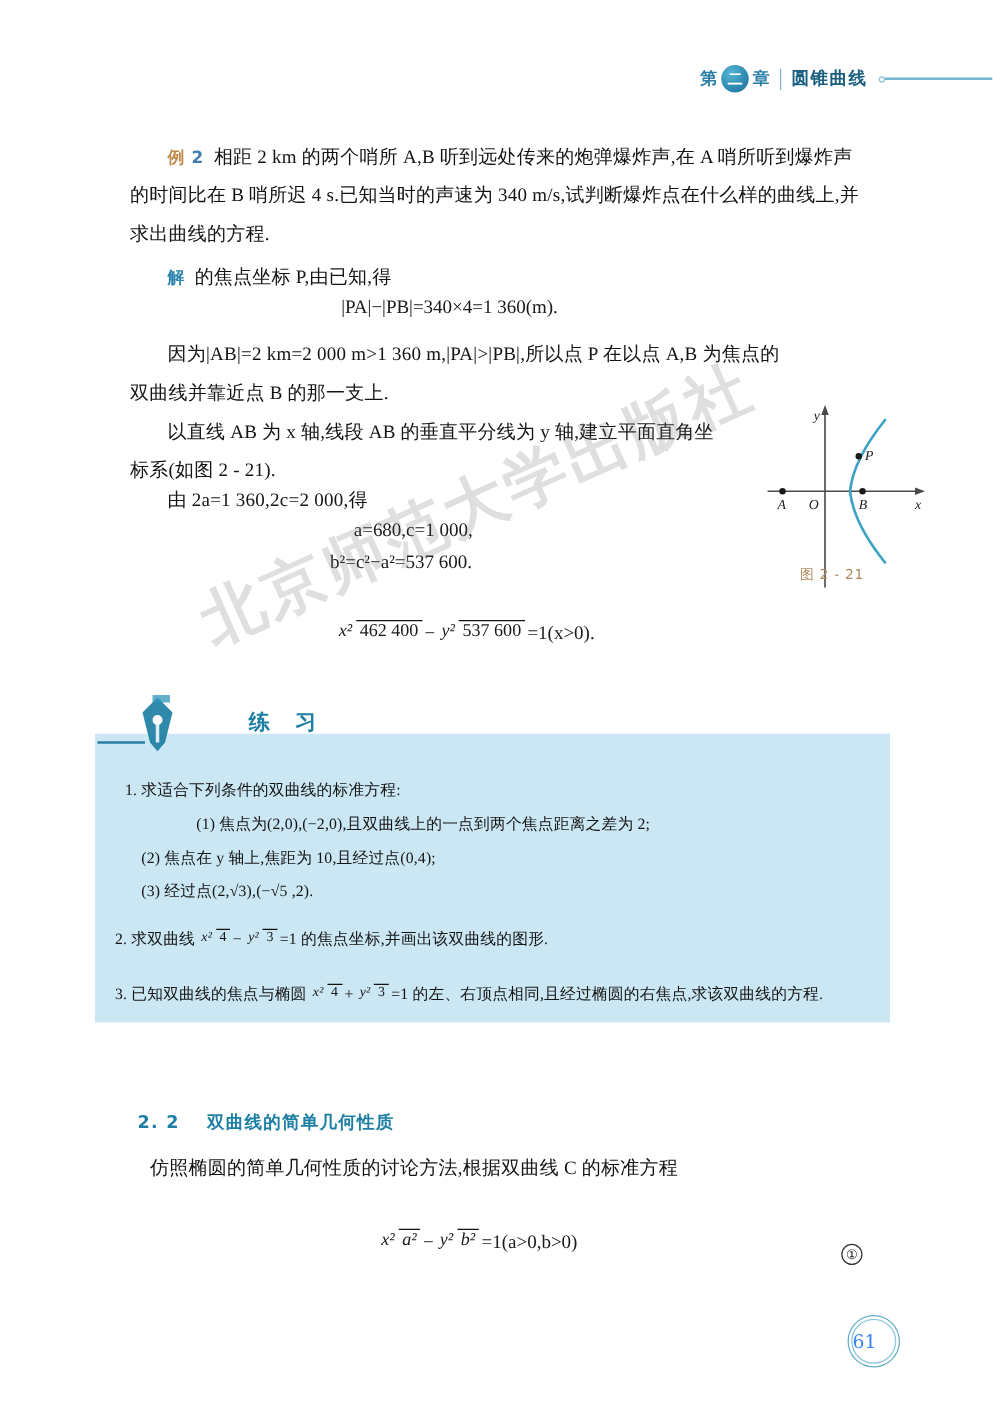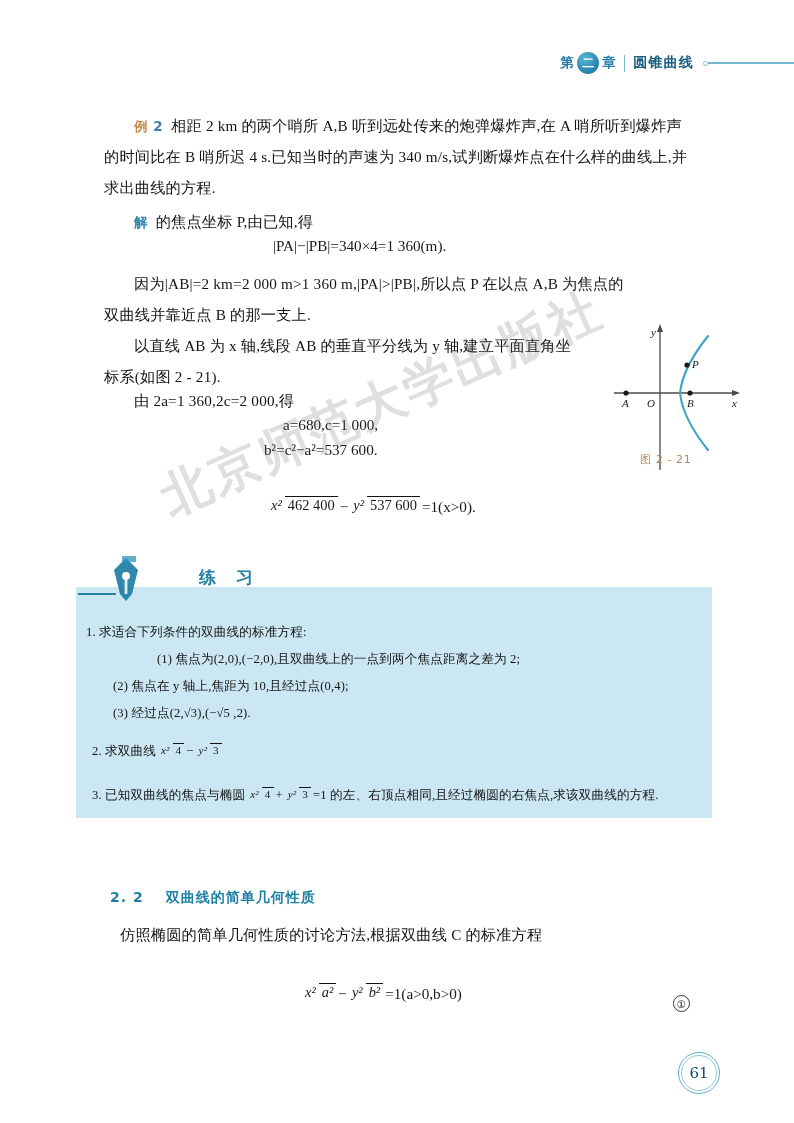--- a/index.html
+++ b/index.html
@@ -156,22 +156,22 @@
     position: absolute; left: 678px; top: 1052px;
     width: 42px; height: 42px;
   }
   .pn-outer {
     position: absolute; inset: 0;
     border: 1.5px solid #62aec7; border-radius: 50%;
   }
   .pn-inner {
     position: absolute; inset: 3px;
     border: 1.2px solid #8ec6da; border-radius: 50%;
-    display: flex; align-items: center; justify-content: center;
-    font-family: "DejaVu Serif", serif; font-size: 15px; color: #0c4a6e;
+    display: flex; align-items: center; 
+    font-family: "DejaVu Serif", serif; font-size: 15px; color: #3b82f6;
   }
 
   
   .watermark {
     position: absolute; left: 150px; top: 470px;
     transform: rotate(-24deg);
     transform-origin: left top;
     font-family: "DejaVu Sans", sans-serif;
     font-weight: bold; font-size: 50px;
     color: rgba(110,110,110,0.22);
@@ -267,21 +267,21 @@
     <svg width="56" height="50" viewBox="0 0 56 50" style="position:absolute; left:22px; top:0;">
       <path d="M28 4 L40 16 L34 40 L28 47 L22 40 L16 16 Z" fill="#1d7fa4" opacity="0.92"></path>
       <circle cx="28" cy="22" r="4" fill="#ffffff"></circle>
       <rect x="26.6" y="24" width="2.8" height="16" fill="#ffffff" opacity="0.85"></rect>
       <path d="M24 2 L38 2 L38 8 L24 8 Z" fill="#2e96bb" opacity="0.75"></path>
     </svg>
     <span class="ex-head-title">练  习</span>
   </div>
   <div class="ex-underline"></div>
 
-  <div class="ex-item" style="left:86px; top:623px; width:600px;">
+  <div class="ex-item" style="left:100px; top:623px; width:600px;">
     <span>1.</span>
     <span>求适合下列条件的双曲线的标准方程:</span>
   </div>
   <div class="ex-item" style="left:113px; top:650px; width:600px;margin-left:44px;">
     <span>(1)</span>
     <span>焦点为(2,0),(−2,0),且双曲线上的一点到两个焦点距离之差为 2;</span>
   </div>
   <div class="ex-item" style="left:113px; top:677px; width:600px;">
     <span>(2)</span>
     <span>焦点在 y 轴上,焦距为 10,且经过点(0,4);</span>
@@ -296,20 +296,21 @@
     <span>求双曲线</span>
     <span class="frac sm">
       <span class="num it">x²</span>
       <span class="den">4</span>
     </span>
     <span>−</span>
     <span class="frac sm">
       <span class="num it">y²</span>
       <span class="den">3</span>
     </span>
+    <span>=1 的焦点坐标,并画出该双曲线的图形.</span>
   </div>
 
   <div class="ex-item" style="left:92px; top:786px; width:620px; display:flex; align-items:center;">
     <span>3.</span>&nbsp;
     <span>已知双曲线的焦点与椭圆</span>
     <span class="frac sm">
       <span class="num it">x²</span>
       <span class="den">4</span>
     </span>
     <span>+</span>

